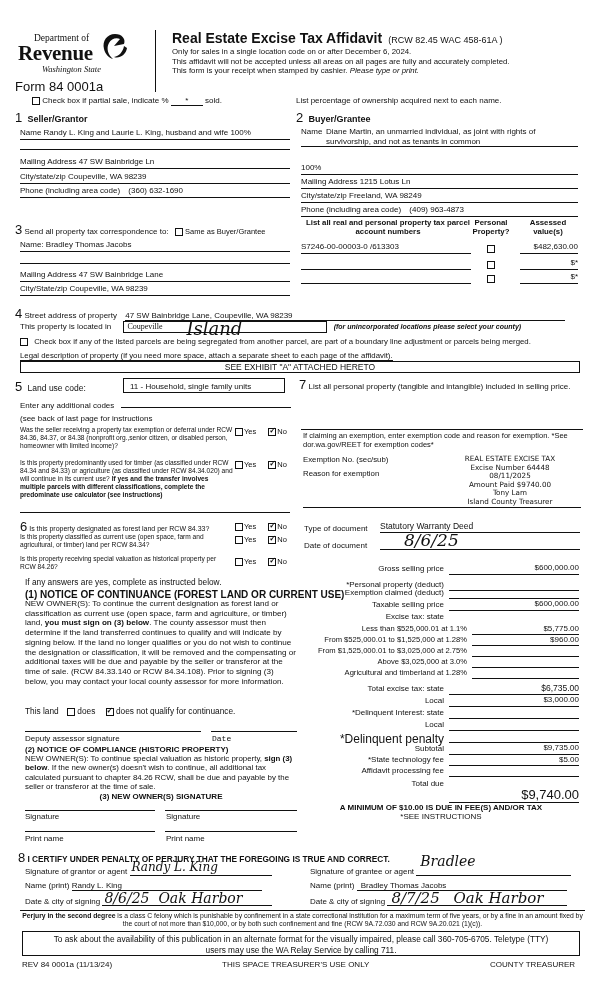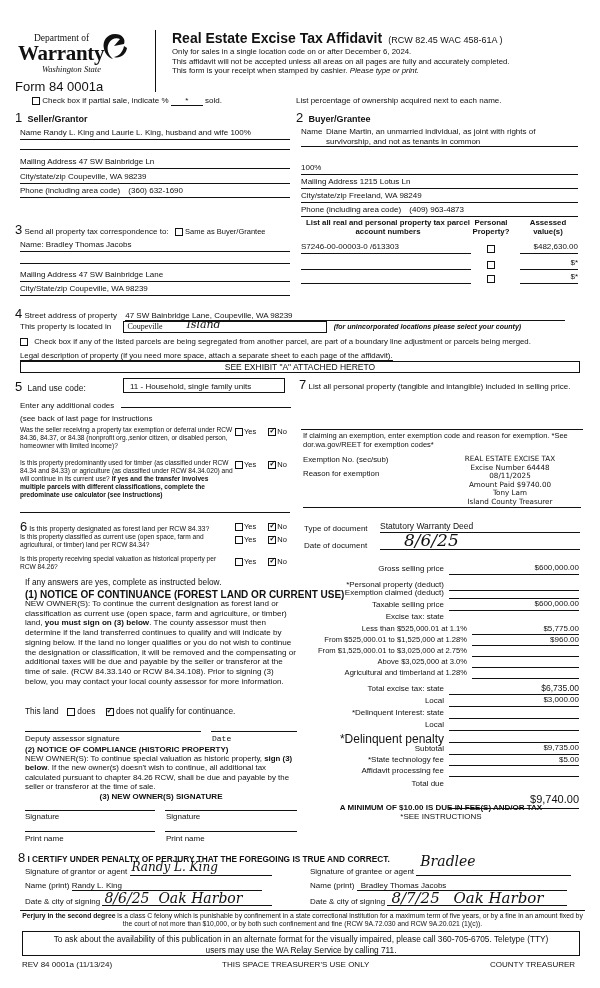--- a/index.html
+++ b/index.html
@@ -15,21 +15,21 @@
   .ynrow { position: absolute; font-size: 7.5px; }
   .ynrow .cb { width: 8px; height: 8px; margin-right: 1px; }
   .right { text-align: right; }
   .tiny { font-size: 6.6px; }
 </style>
 </head>
 <body>
 
 <div class="abs" style="left:18px;top:32px;width:115px;height:44px;">
   <div class="abs" style="left:16px;top:1px;font-size:9.5px;font-family:'Liberation Serif',serif;">Department of</div>
-  <div class="abs" style="left:0;top:9px;font-size:21px;font-weight:bold;font-family:'Liberation Serif',serif;letter-spacing:-0.3px;">Warranty</div>
+  <div class="abs" style="left:0;top:9px;font-size:21px;font-weight:bold;font-family:'Liberation Serif',serif;letter-spacing:-0.3px;">Revenue</div>
   <div class="abs" style="left:24px;top:32px;font-size:8.5px;font-style:italic;font-family:'Liberation Serif',serif;">Washington State</div>
   <svg class="abs" style="left:82px;top:0;" width="30" height="30" viewBox="0 0 30 30">
     <path d="M15 2 C7 2 2 9 4 17 C5 22 9 26 13 27 C8 23 6 16 9 11 C11 7 16 5 20 7 L14 14 L24 12 C26 7 22 2 15 2Z" fill="#111"></path>
     <path d="M24 14 C23 20 19 24 14 25 C19 27 26 23 27 16Z" fill="#111"></path>
   </svg>
 </div>
 <div class="abs" style="left:15px;top:79px;font-size:13px;">Form 84 0001a</div>
 <div class="abs" style="left:155px;top:30px;width:1px;height:62px;background:#111;"></div>
 
 <div class="abs" style="left:172px;top:30px;white-space:nowrap;">
@@ -139,21 +139,21 @@
 
 <div class="abs" style="left:15px;top:306px;width:570px;white-space:nowrap;font-size:8px;">
   <span class="secnum">4</span>
   <span>Street address of property</span>
   <span class="line" style="display:inline-block;width:440px;margin-left:6px;">47 SW Bainbridge Lane, Coupeville, WA 98239</span>
 </div>
 <div class="abs" style="left:20px;top:321px;white-space:nowrap;font-size:8px;">
   <span>This property is located in</span>
   <span style="display:inline-block;width:204px;height:12px;border:1px solid #111;margin-left:10px;vertical-align:middle;position:relative;">
     <span style="position:absolute;left:3px;top:0px;font-family:'Liberation Serif',serif;font-size:8px;">Coupeville</span>
-    <span class="hand" style="position:absolute;left:62px;top:-4px;font-size:11px;">Island</span>
+    <span class="hand" style="position:absolute;left:62px;top:-4px;font-size:18px;">Island</span>
   </span>
   <i class="bold" style="font-size:7px;margin-left:4px;">(for unincorporated locations please select your county)</i>
 </div>
 <div class="abs" style="left:20px;top:337px;white-space:nowrap;font-size:7.8px;">
   <span class="cb"></span>
   <span style="margin-left:4px;">Check box if any of the listed parcels are being segregated from another parcel, are part of a boundary line adjustment or parcels being merged.</span>
 </div>
 <div class="abs" style="left:20px;top:351px;font-size:7.8px;white-space:nowrap;border-bottom:1px solid #111;">Legal description of property (if you need more space, attach a separate sheet to each page of the affidavit).</div>
 <div class="abs" style="left:20px;top:361px;width:560px;height:12px;border:1px solid #111;text-align:center;font-size:8.5px;line-height:11px;">SEE EXHIBIT "A" ATTACHED HERETO</div>
 
@@ -329,21 +329,21 @@
   <div style="position:absolute;top:192px;left:0;width:285px;height:11px;">
     <div class="abs right" style="right:138px;top:0;white-space:nowrap;font-size:8px;">*State technology fee</div>
     <div class="abs line right" style="left:152px;top:0;width:130px;height:11px;font-size:8px;">$5.00</div>
   </div>
   <div style="position:absolute;top:203px;left:0;width:285px;height:11px;">
     <div class="abs right" style="right:138px;top:0;white-space:nowrap;font-size:8px;">Affidavit processing fee</div>
     <div class="abs line right" style="left:152px;top:0;width:130px;height:11px;font-size:8px;"></div>
   </div>
   <div style="position:absolute;top:215px;left:0;width:285px;height:12px;">
     <div class="abs right" style="right:138px;top:1px;white-space:nowrap;font-size:8px;">Total due</div>
-    <div class="abs line right" style="left:152px;top:15px;width:130px;height:16px;font-size:11px;">$9,740.00</div>
+    <div class="abs line right" style="left:152px;top:9px;width:130px;height:16px;font-size:13px;">$9,740.00</div>
   </div>
 </div>
 <div class="abs bold" style="left:300px;top:803px;width:282px;text-align:center;font-size:8px;">A MINIMUM OF $10.00 IS DUE IN FEE(S) AND/OR TAX</div>
 <div class="abs" style="left:300px;top:812px;width:282px;text-align:center;font-size:8px;">*SEE INSTRUCTIONS</div>
 
 <div class="abs" style="left:18px;top:850px;white-space:nowrap;">
   <span class="secnum">8</span>
   <span class="bold" style="font-size:8.3px;">I CERTIFY UNDER PENALTY OF PERJURY THAT THE FOREGOING IS TRUE AND CORRECT.</span>
 </div>
 

